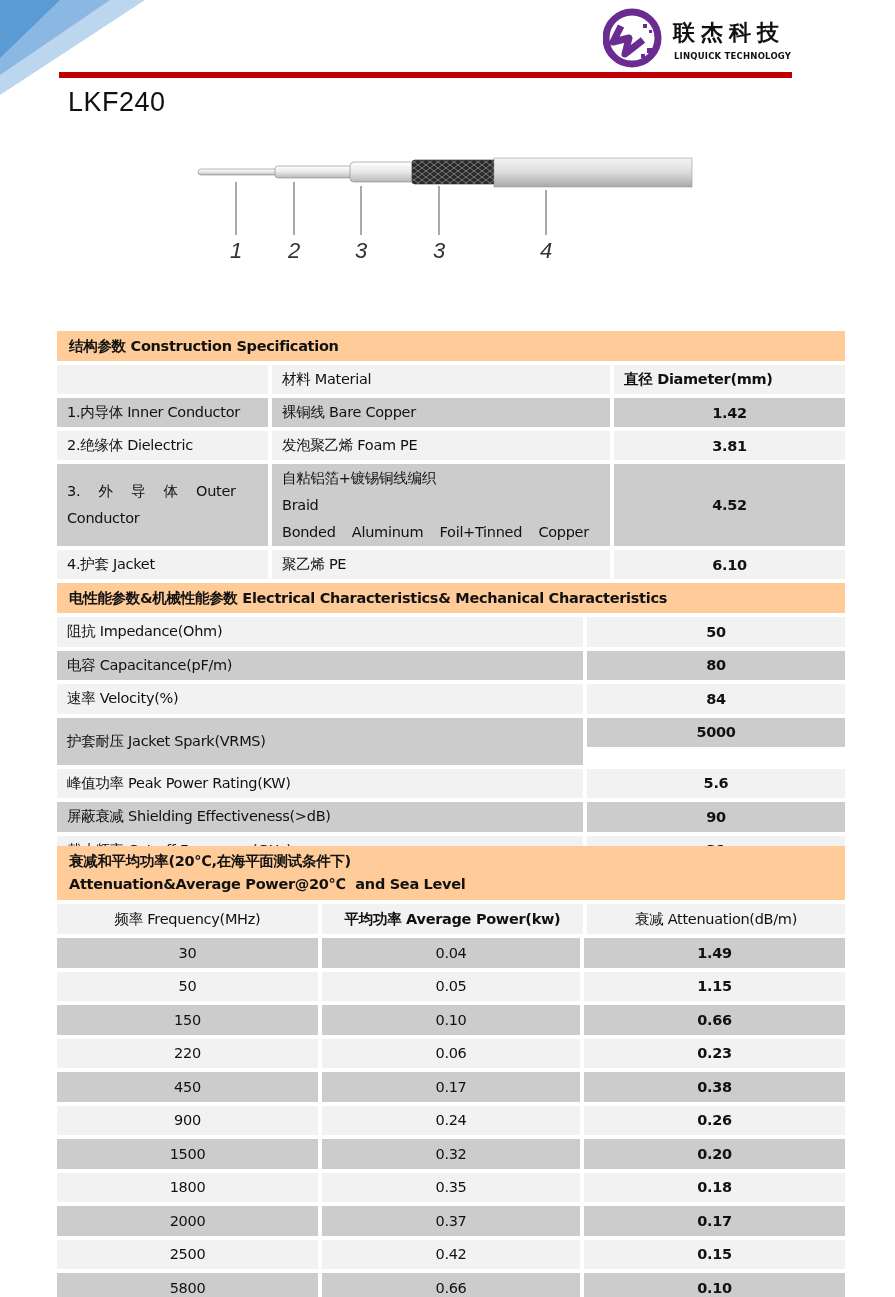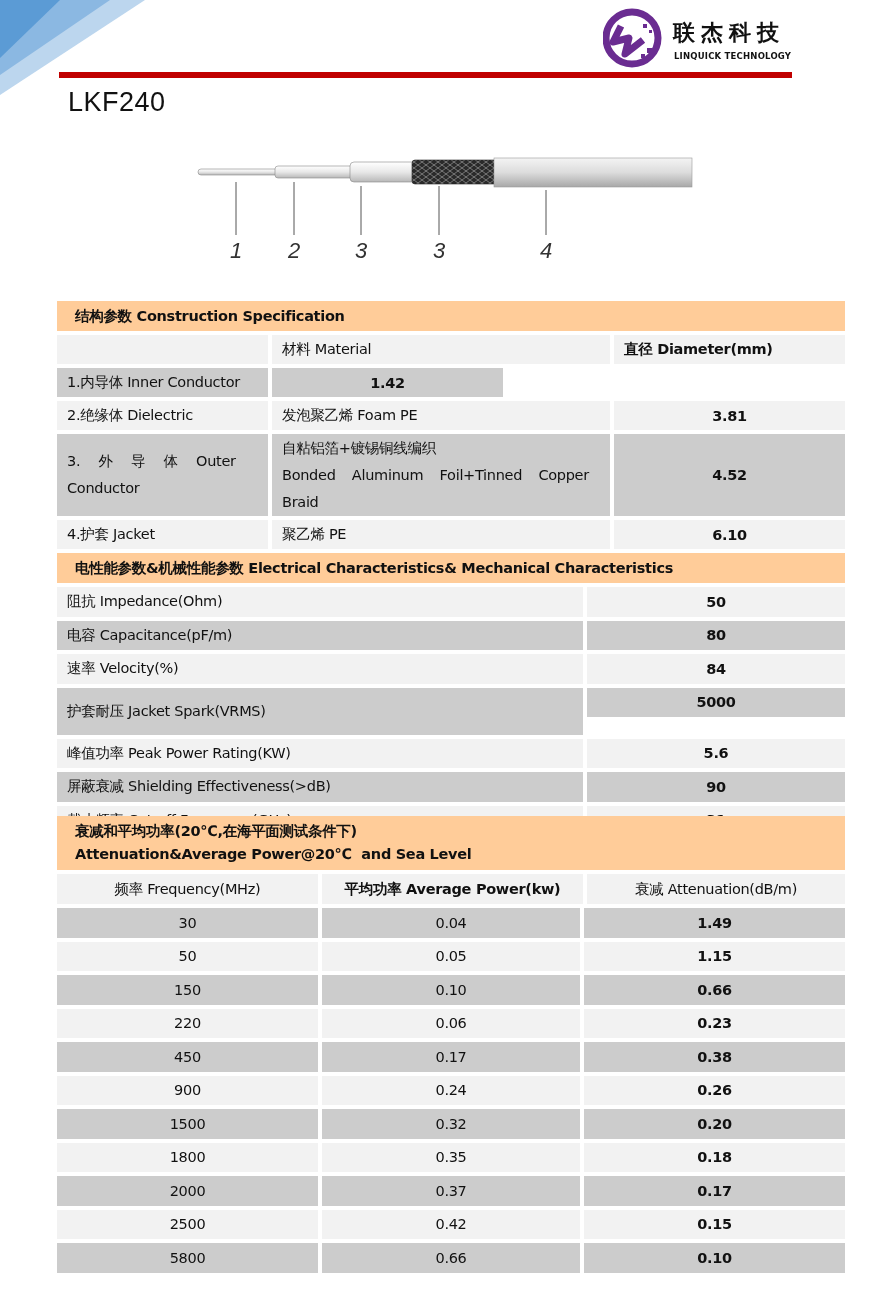--- a/index.html
+++ b/index.html
@@ -9,22 +9,22 @@
   .logo { position:absolute; left:603px; top:8px; width:190px; height:60px; }
   .logo-cn { position:absolute; left:70px; top:10px; font-size:22px; font-weight:bold; letter-spacing:6px; color:#111;
              font-family:"DejaVu Sans", sans-serif; }
   .logo-en { position:absolute; left:71px; top:43px; font-size:8.5px; font-weight:bold; color:#111; letter-spacing:0.2px;
              font-family:"DejaVu Sans", sans-serif; }
   .redbar { position:absolute; left:59px; top:72px; width:733px; height:6px; background:#c00000; }
   .title { position:absolute; left:68px; top:87px; font-size:27px; font-weight:normal; letter-spacing:0.5px; }
   .cable { position:absolute; left:190px; top:150px; width:510px; height:120px; }
 
   .tbl { position:absolute; left:57px; width:788px; }
-  .sec-head { background:#ffcc99; font-weight:bold; font-size:14.5px; padding:0 18px; box-sizing:border-box;
-              display:flex; align-items:center; font-family:"DejaVu Sans", sans-serif; letter-spacing:-0.3px; }
+  .sec-head { background:#ffcc99; font-weight:bold; font-size:14.5px; padding:0 12px; box-sizing:border-box;
+              display:flex; align-items:center; font-family:"DejaVu Sans", sans-serif; letter-spacing:-0.3px;margin-top:30px; }
   .row { display:flex; gap:4px; margin-top:4px; }
   .cell { box-sizing:border-box; font-size:14.5px; display:flex; align-items:center; padding:0 10px;
           font-family:"DejaVu Sans", sans-serif; letter-spacing:-0.3px; }
   .lt { background:#f2f2f2; }
   .dk { background:#cccccc; }
   .center { justify-content:center; }
   .bold { font-weight:bold; }
   .wrap { display:block; line-height:27px; padding-top:1px; }
 </style>
 </head>
@@ -103,38 +103,39 @@
 
 <div class="tbl" style="top:301px">
   <div class="sec-head" style="height:30px">结构参数 Construction Specification</div>
   <div class="row">
     <div class="cell lt" style="width:211px;height:29px"></div>
     <div class="cell lt" style="width:338px;height:29px">材料 Material</div>
     <div class="cell lt" style="width:231px;height:29px;font-weight:bold">直径 Diameter(mm)</div>
   </div>
   <div class="row">
     <div class="cell dk" style="width:211px;height:29px">1.内导体 Inner Conductor</div>
+    <div class="cell dk" style="width:338px;height:29px">裸铜线 Bare Copper</div>
     <div class="cell dk center bold" style="width:231px;height:29px">1.42</div>
   </div>
   <div class="row">
     <div class="cell lt" style="width:211px;height:29px">2.绝缘体 Dielectric</div>
     <div class="cell lt" style="width:338px;height:29px">发泡聚乙烯 Foam PE</div>
     <div class="cell lt center bold" style="width:231px;height:29px">3.81</div>
   </div>
   <div class="row">
     <div class="cell dk" style="width:211px;height:82px;flex-direction:column;align-items:stretch;justify-content:center">
       <div style="display:flex;justify-content:space-between;line-height:27px">
         <span style="white-space:pre;word-spacing:14px">3. 外 导 体 Outer</span>
       </div>
       <div style="line-height:27px">Conductor</div>
     </div>
     <div class="cell dk wrap" style="width:338px;height:82px">
       <div>自粘铝箔+镀锡铜线编织</div>
+      <div>Braid</div>
       <div style="word-spacing:12px">Bonded Aluminum Foil+Tinned Copper</div>
-      <div>Braid</div>
     </div>
     <div class="cell dk center bold" style="width:231px;height:82px">4.52</div>
   </div>
   <div class="row">
     <div class="cell lt" style="width:211px;height:29px">4.护套 Jacket</div>
     <div class="cell lt" style="width:338px;height:29px">聚乙烯 PE</div>
     <div class="cell lt center bold" style="width:231px;height:29px">6.10</div>
   </div>
 </div>
 

